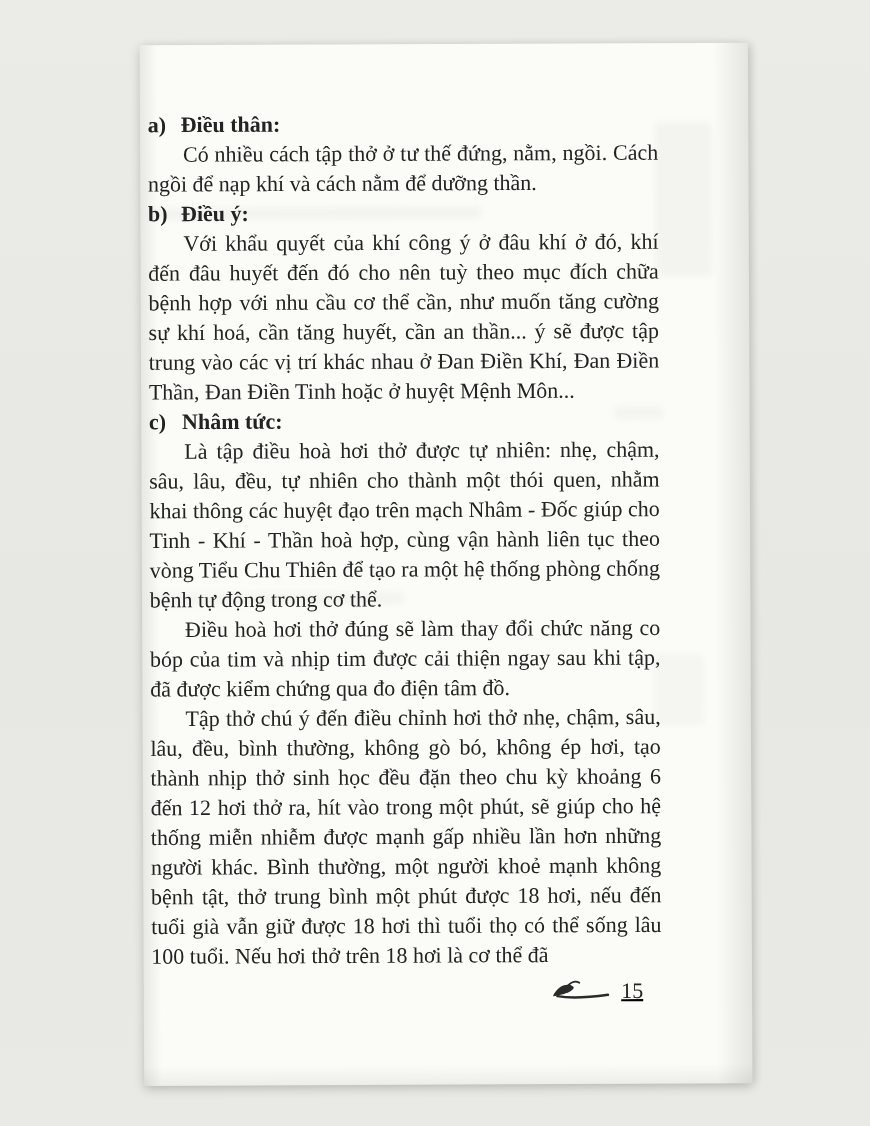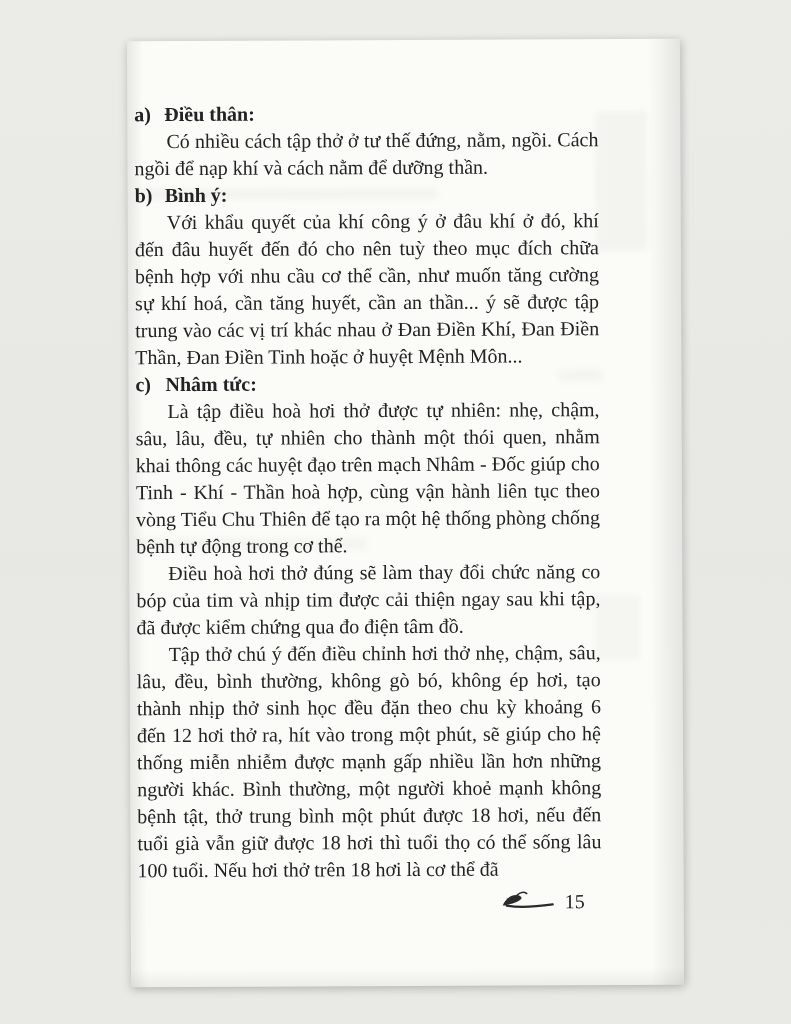--- a/index.html
+++ b/index.html
@@ -49,20 +49,21 @@
   }
   .para { text-indent: 32px; }
   .heading { font-weight: bold; text-align: left; }
   .h-label { display: inline-block; width: 30px; }
   .footer {
     position: absolute;
     left: 366px;
     top: 850px;
     display: flex;
     align-items: flex-end;
+    text-decoration: underline;
   }
   .flourish { width: 64px; height: 24px; }
   .page-num { font-size: 20px; color: #222; margin-left: 4px; }
   
   .ghost {
     position: absolute;
     background: rgba(110,110,92,0.10);
     filter: blur(3px);
     border-radius: 4px;
   }
@@ -87,21 +88,21 @@
     <div class="ghost g3"></div>
     <div class="ghost g4"></div>
     <div class="ghost g5"></div>
 
     <div class="text-col">
 
       <p class="heading"><span class="h-label">a)</span><span class="h-title">Điều thân:</span></p>
 
       <p class="para">Có nhiều cách tập thở ở tư thế đứng, nằm, ngồi. Cách ngồi để nạp khí và cách nằm để dưỡng thần.</p>
 
-      <p class="heading"><span class="h-label">b)</span><span class="h-title">Bình ý:</span></p>
+      <p class="heading"><span class="h-label">b)</span><span class="h-title">Điều ý:</span></p>
 
       <p class="para">Với khẩu quyết của khí công ý ở đâu khí ở đó, khí đến đâu huyết đến đó cho nên tuỳ theo mục đích chữa bệnh hợp với nhu cầu cơ thể cần, như muốn tăng cường sự khí hoá, cần tăng huyết, cần an thần... ý sẽ được tập trung vào các vị trí khác nhau ở Đan Điền Khí, Đan Điền Thần, Đan Điền Tinh hoặc ở huyệt Mệnh Môn...</p>
 
       <p class="heading"><span class="h-label">c)</span><span class="h-title">Nhâm tức:</span></p>
 
       <p class="para">Là tập điều hoà hơi thở được tự nhiên: nhẹ, chậm, sâu, lâu, đều, tự nhiên cho thành một thói quen, nhằm khai thông các huyệt đạo trên mạch Nhâm - Đốc giúp cho Tinh - Khí - Thần hoà hợp, cùng vận hành liên tục theo vòng Tiểu Chu Thiên để tạo ra một hệ thống phòng chống bệnh tự động trong cơ thể.</p>
 
       <p class="para">Điều hoà hơi thở đúng sẽ làm thay đổi chức năng co bóp của tim và nhịp tim được cải thiện ngay sau khi tập, đã được kiểm chứng qua đo điện tâm đồ.</p>
 
       <p class="para">Tập thở chú ý đến điều chỉnh hơi thở nhẹ, chậm, sâu, lâu, đều, bình thường, không gò bó, không ép hơi, tạo thành nhịp thở sinh học đều đặn theo chu kỳ khoảng 6 đến 12 hơi thở ra, hít vào trong một phút, sẽ giúp cho hệ thống miễn nhiễm được mạnh gấp nhiều lần hơn những người khác. Bình thường, một người khoẻ mạnh không bệnh tật, thở trung bình một phút được 18 hơi, nếu đến tuổi già vẫn giữ được 18 hơi thì tuổi thọ có thể sống lâu 100 tuổi. Nếu hơi thở trên 18 hơi là cơ thể đã</p>

